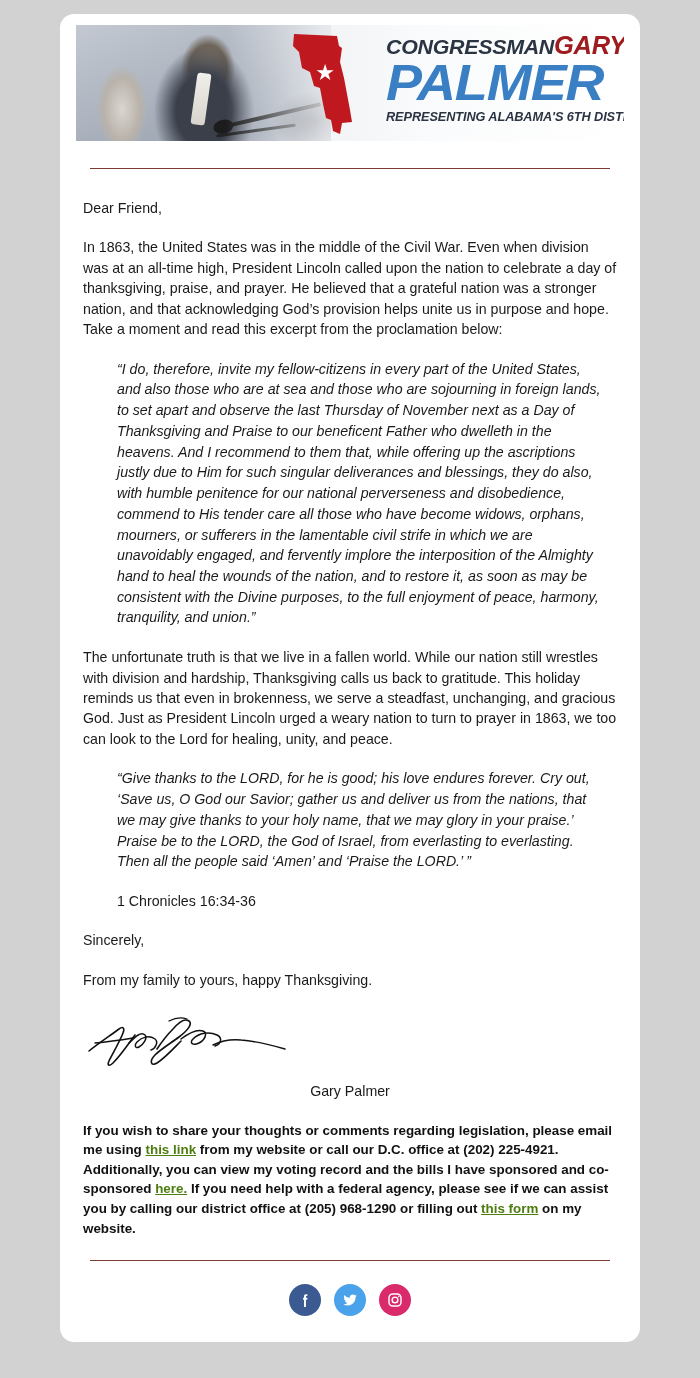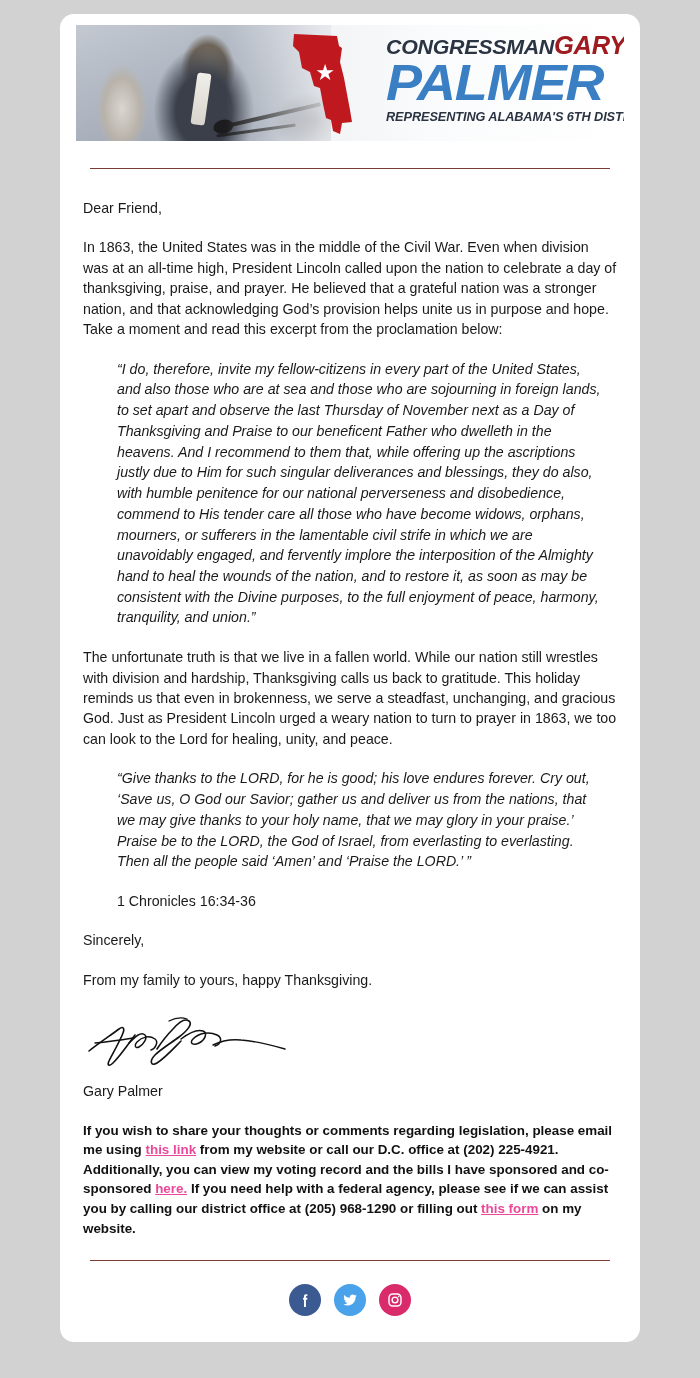--- a/index.html
+++ b/index.html
@@ -186,33 +186,33 @@
     padding-left: 34px;
     font-style: normal;
   }
 
   
   .sig-wrap {
     height: 62px;
     margin: 2px 0 10px 0;
     padding-left: 2px;
   }
-  .sig-name { margin-bottom: 18px; }
+  .sig-name { margin-bottom: 18px; text-align: center; }
 
   
   .disclaimer {
     font-weight: bold;
     font-size: 13.4px;
     line-height: 1.46;
     margin: 0;
     color: #111111;
   }
   .disclaimer a,
   .ilink {
-    color: #ec4899;
+    color: #4d7c0f;
   }
 
   
   .social {
     display: flex;
     justify-content: center;
     gap: 13px;
     margin: 23px 0 0 0;
     padding-bottom: 26px;
   }

